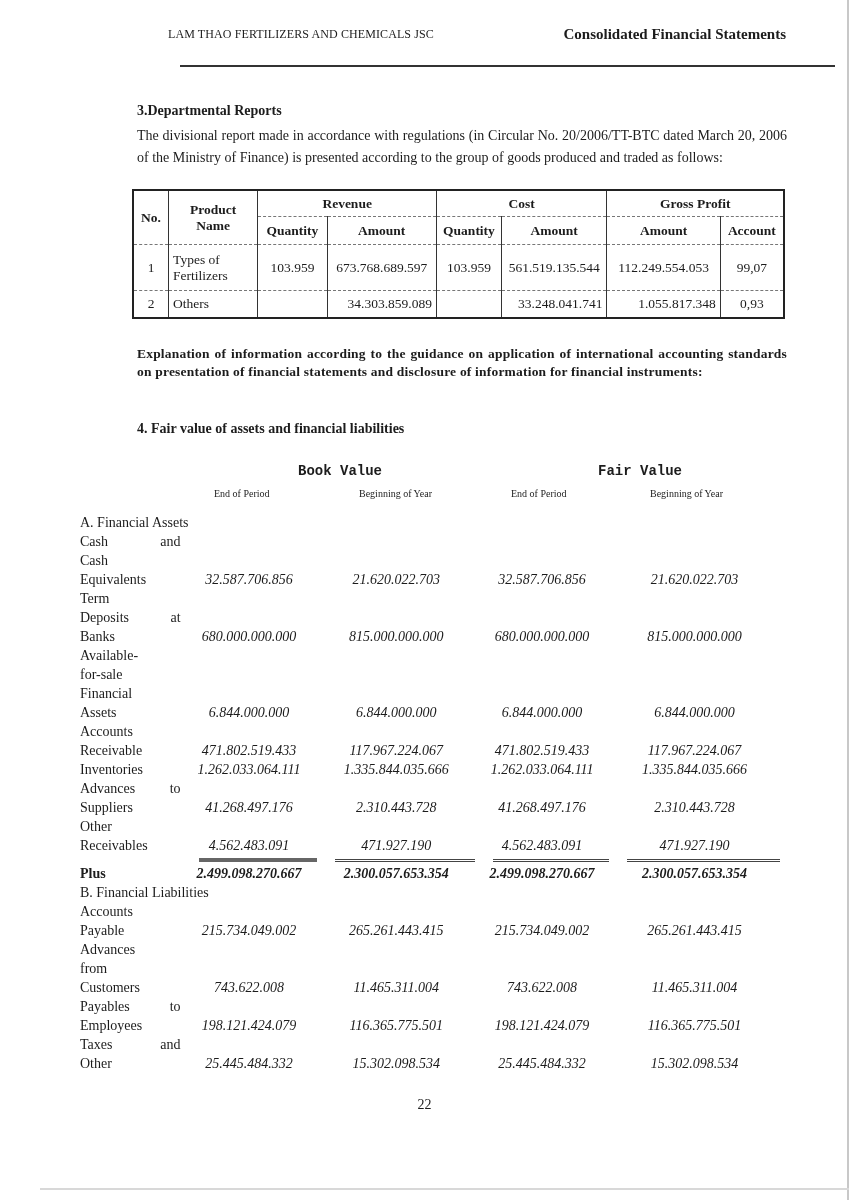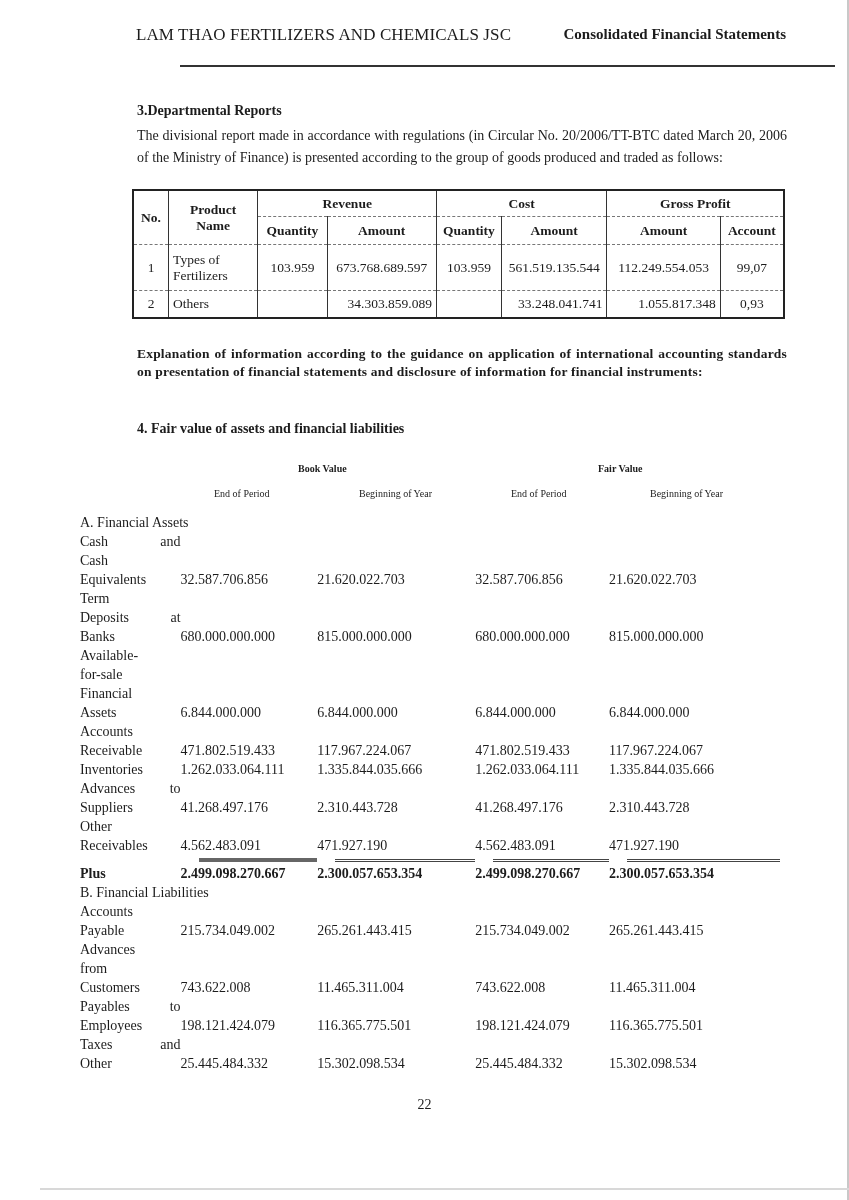--- a/index.html
+++ b/index.html
@@ -8,21 +8,21 @@
       background: #ffffff;
       font-family: "Liberation Serif", serif;
       color: #1c1c1c;
     }
     .edge-right { position: absolute; top: 0; right: 0; width: 2px; height: 1200px; background: #c8c8c8; }
     .edge-bottom { position: absolute; left: 40px; bottom: 10px; width: 809px; height: 2px; background: #d8d8d8; }
 
     
     .hdr { position: absolute; left: 136px; top: 25px; width: 650px; }
     .hdr-row { display: flex; justify-content: space-between; line-height: 19px; }
-    .hdr-company { font-size: 17px; font-weight: normal; letter-spacing: 0.1px; }
+    .hdr-company { font-size: 12px; font-weight: normal; letter-spacing: 0.1px; margin-left: 32px; }
     .hdr-title { font-size: 15px; font-weight: bold; }
     .hdr-addr, .hdr-period { font-size: 14.5px; }
     .hdr-rule { position: absolute; left: 180px; top: 65px; width: 655px; height: 2px; background: #333; }
 
     
     .sec3 { position: absolute; left: 137px; top: 103px; width: 650px; }
     .sec-heading { font-size: 14px; font-weight: bold; margin: 0 0 6px 0; }
     .para { font-size: 14px; line-height: 22px; text-align: justify; margin: 0; }
 
     
@@ -40,26 +40,26 @@
     .dept-table .h1 th { height: 25px; }
     .dept-table .h2 th { height: 27px; }
     .dept-table .r1 td { height: 45px; }
     .dept-table .r2 td { height: 26px; }
     .dept-table td.left { text-align: left; }
     .dept-table td.right { text-align: right; }
 
     
     .explain { position: absolute; left: 137px; top: 345px; width: 650px; font-size: 13.5px; font-weight: bold; line-height: 18px; text-align: justify; letter-spacing: 0.2px; }
     .sec4 { position: absolute; left: 137px; top: 421px; font-size: 14px; font-weight: bold; }
-    .fv-group { position: absolute; font-weight: bold; font-size: 10px; }
+    .fv-group { position: absolute; font-weight: bold; font-size: 14px; font-family: Liberation Mono, monospace; }
     .fv-sub { position: absolute; font-size: 10px; }
     .fv-table { position: absolute; left: 80px; top: 513px; width: 700px; border-collapse: collapse; font-size: 14px; }
     .fv-table td { padding: 0; vertical-align: bottom; line-height: 19px; }
     .fv-table td.lbl { width: 100px; text-align: justify; margin-top: 6px; }
-    .fv-table td.num { text-align: left; }
+    .fv-table td.num { text-align: center; font-style: italic; }
     .fv-table td.c1 { width: 136px; }
     .fv-table td.c2 { width: 157px; }
     .fv-table td.c3 { width: 133px; }
     .fv-table td.c4 { width: 170px; }
     .lbl-line { display: block; }
     .just { text-align-last: justify; }
     .section-head td { font-weight: normal; padding-top: 0; }
     .total td { font-weight: bold; padding-top: 3px; }
     .dbl { border-top: 3px double #444; }
     .dbl-thick { border-top: 4px solid #666; }

